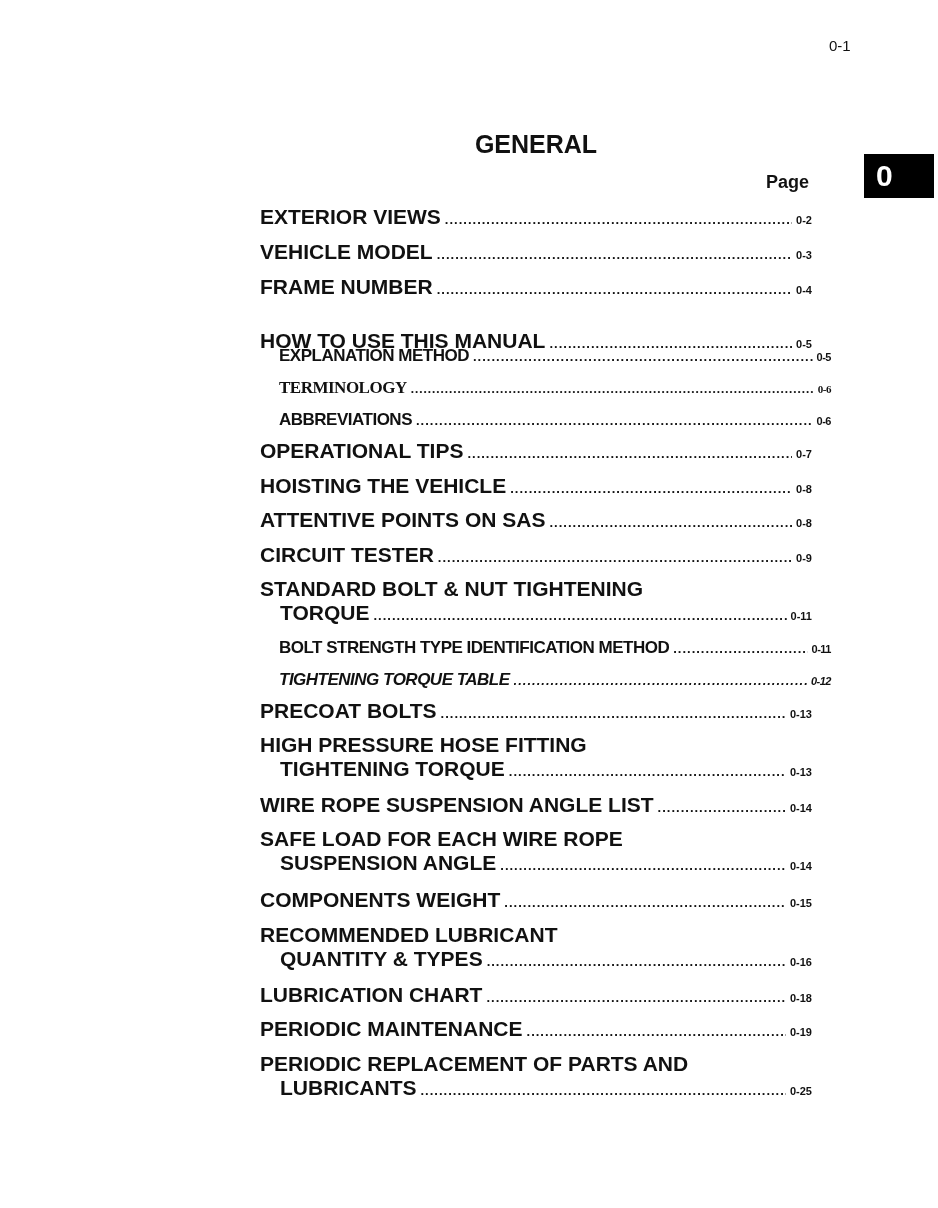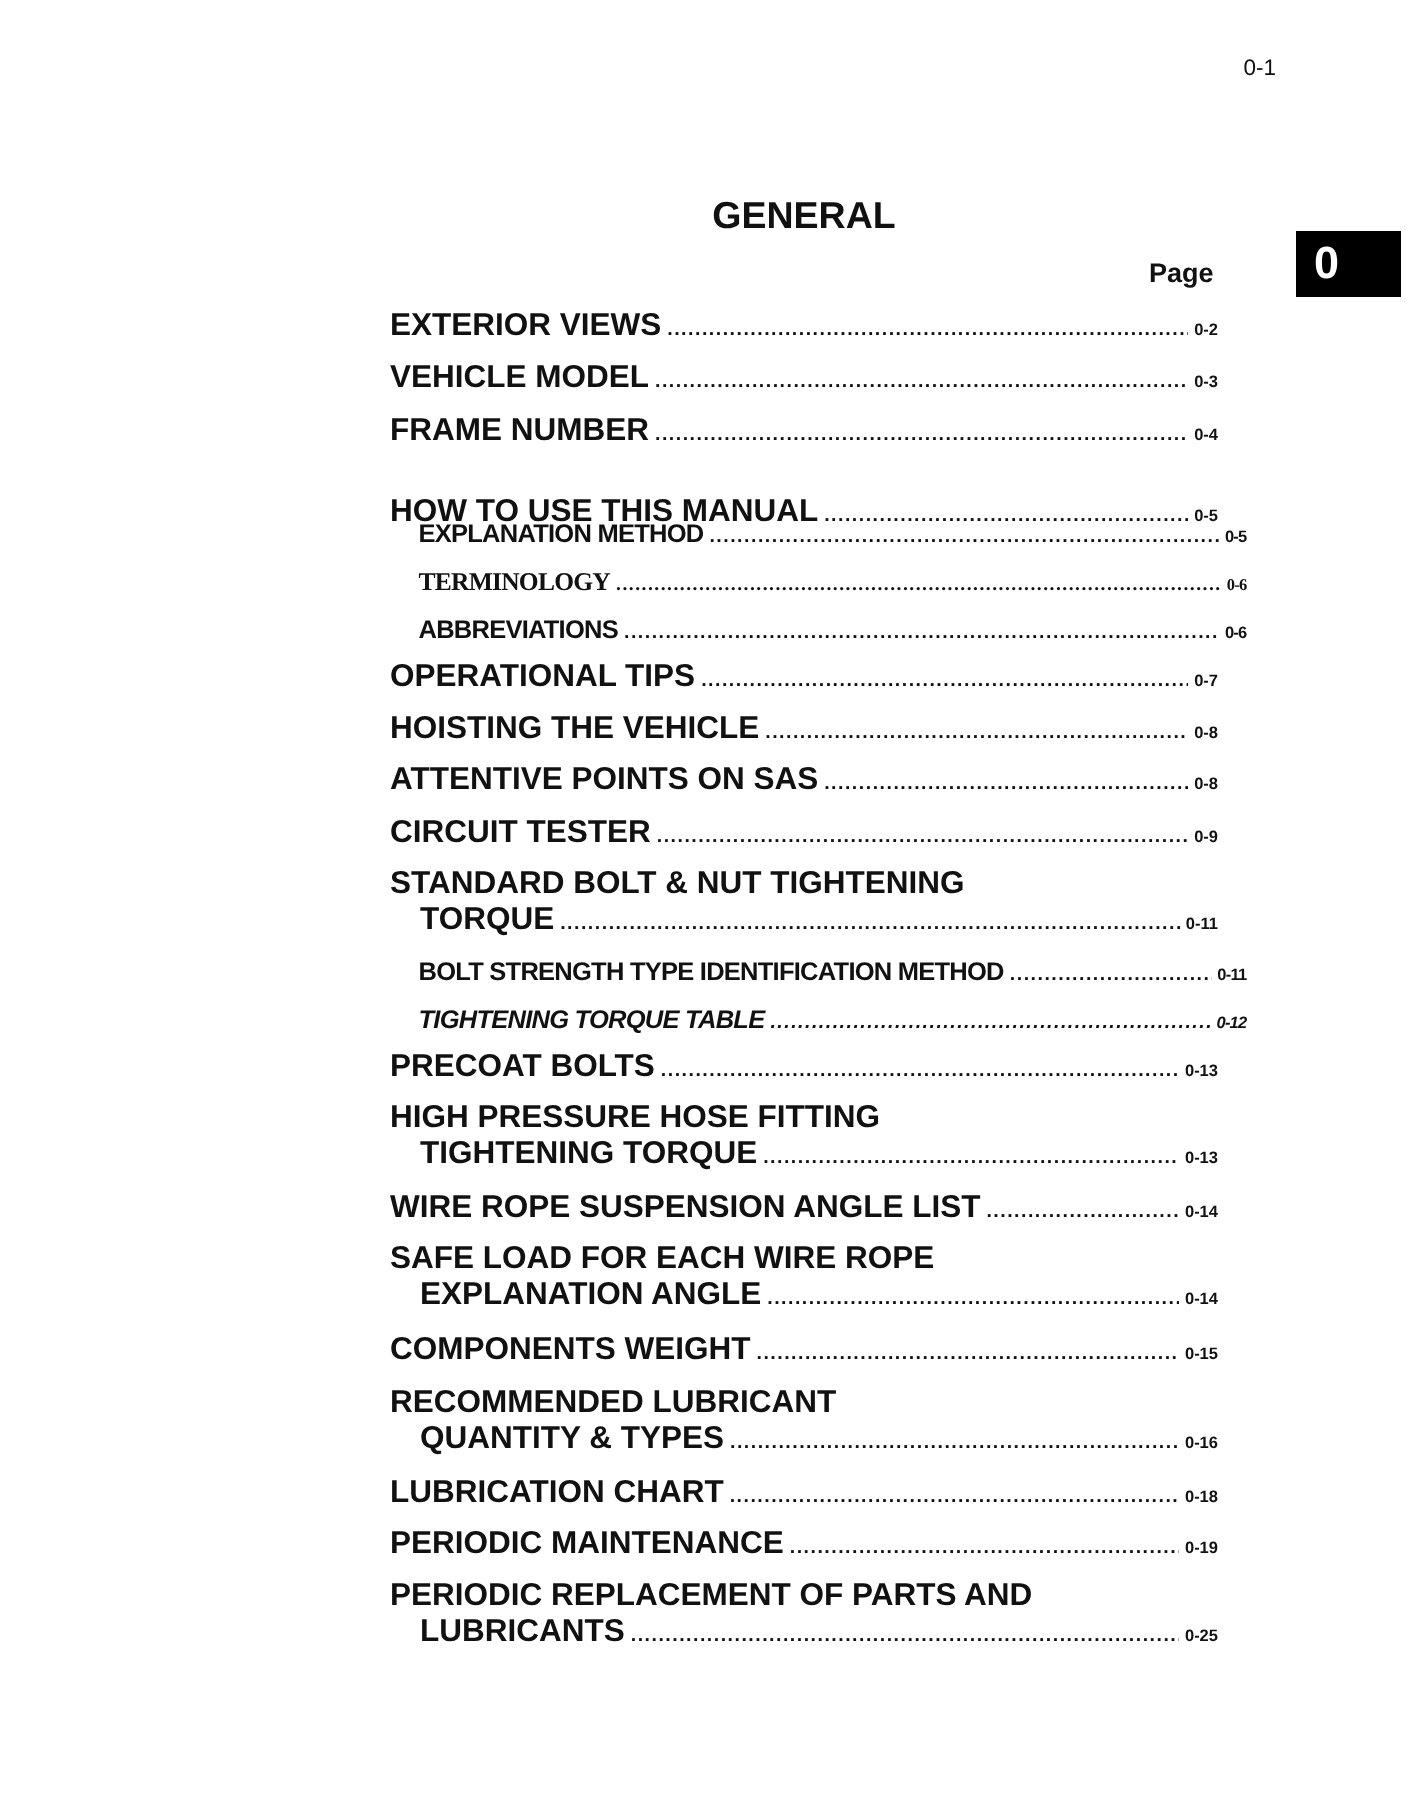--- a/index.html
+++ b/index.html
@@ -149,21 +149,21 @@
     <div class="entry main" style="top: 588px;">
       <div class="line">
         <span class="lbl">WIRE ROPE SUSPENSION ANGLE LIST</span>
         <span class="dots"></span>
         <span class="pg">0-14</span>
       </div>
     </div>
     <div class="entry main" style="top: 622px;">
       <div><span class="lbl">SAFE LOAD FOR EACH WIRE ROPE</span></div>
       <div class="line cont">
-        <span class="lbl">EXPLANATION ANGLE</span>
+        <span class="lbl">SUSPENSION ANGLE</span>
         <span class="dots"></span>
         <span class="pg">0-14</span>
       </div>
     </div>
     <div class="entry main" style="top: 683px;">
       <div class="line">
         <span class="lbl">COMPONENTS WEIGHT</span>
         <span class="dots"></span>
         <span class="pg">0-15</span>
       </div>

